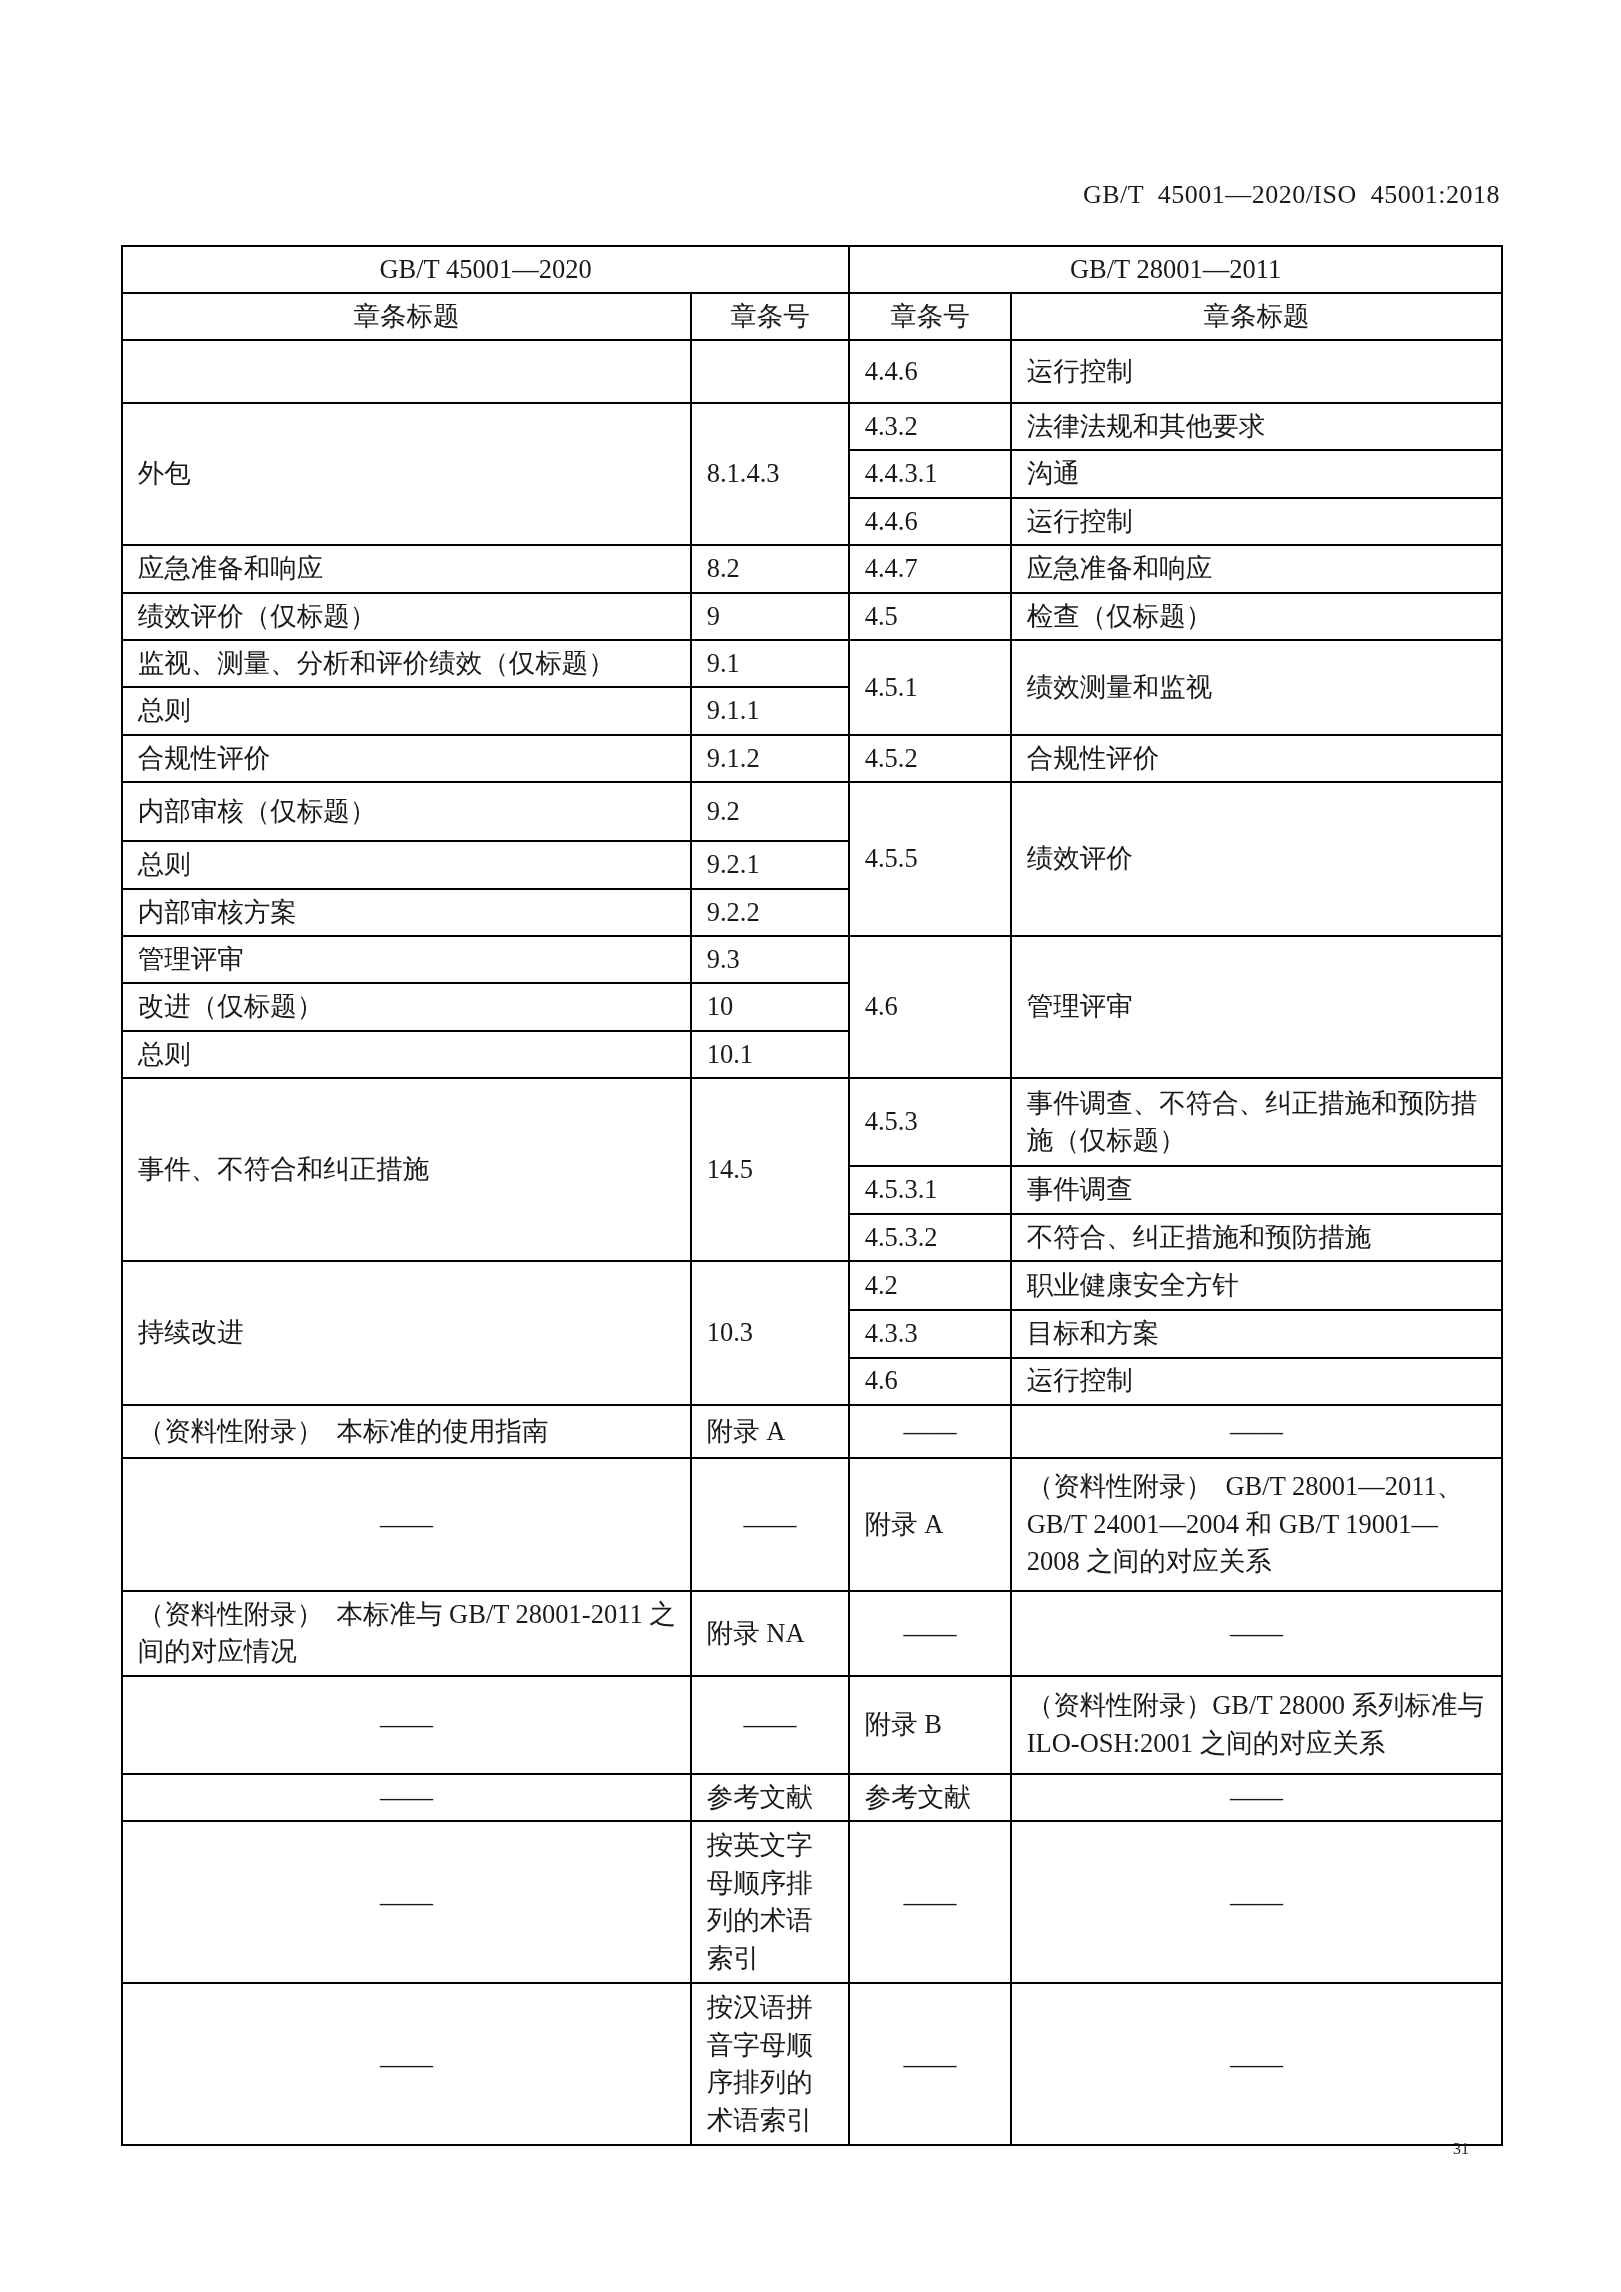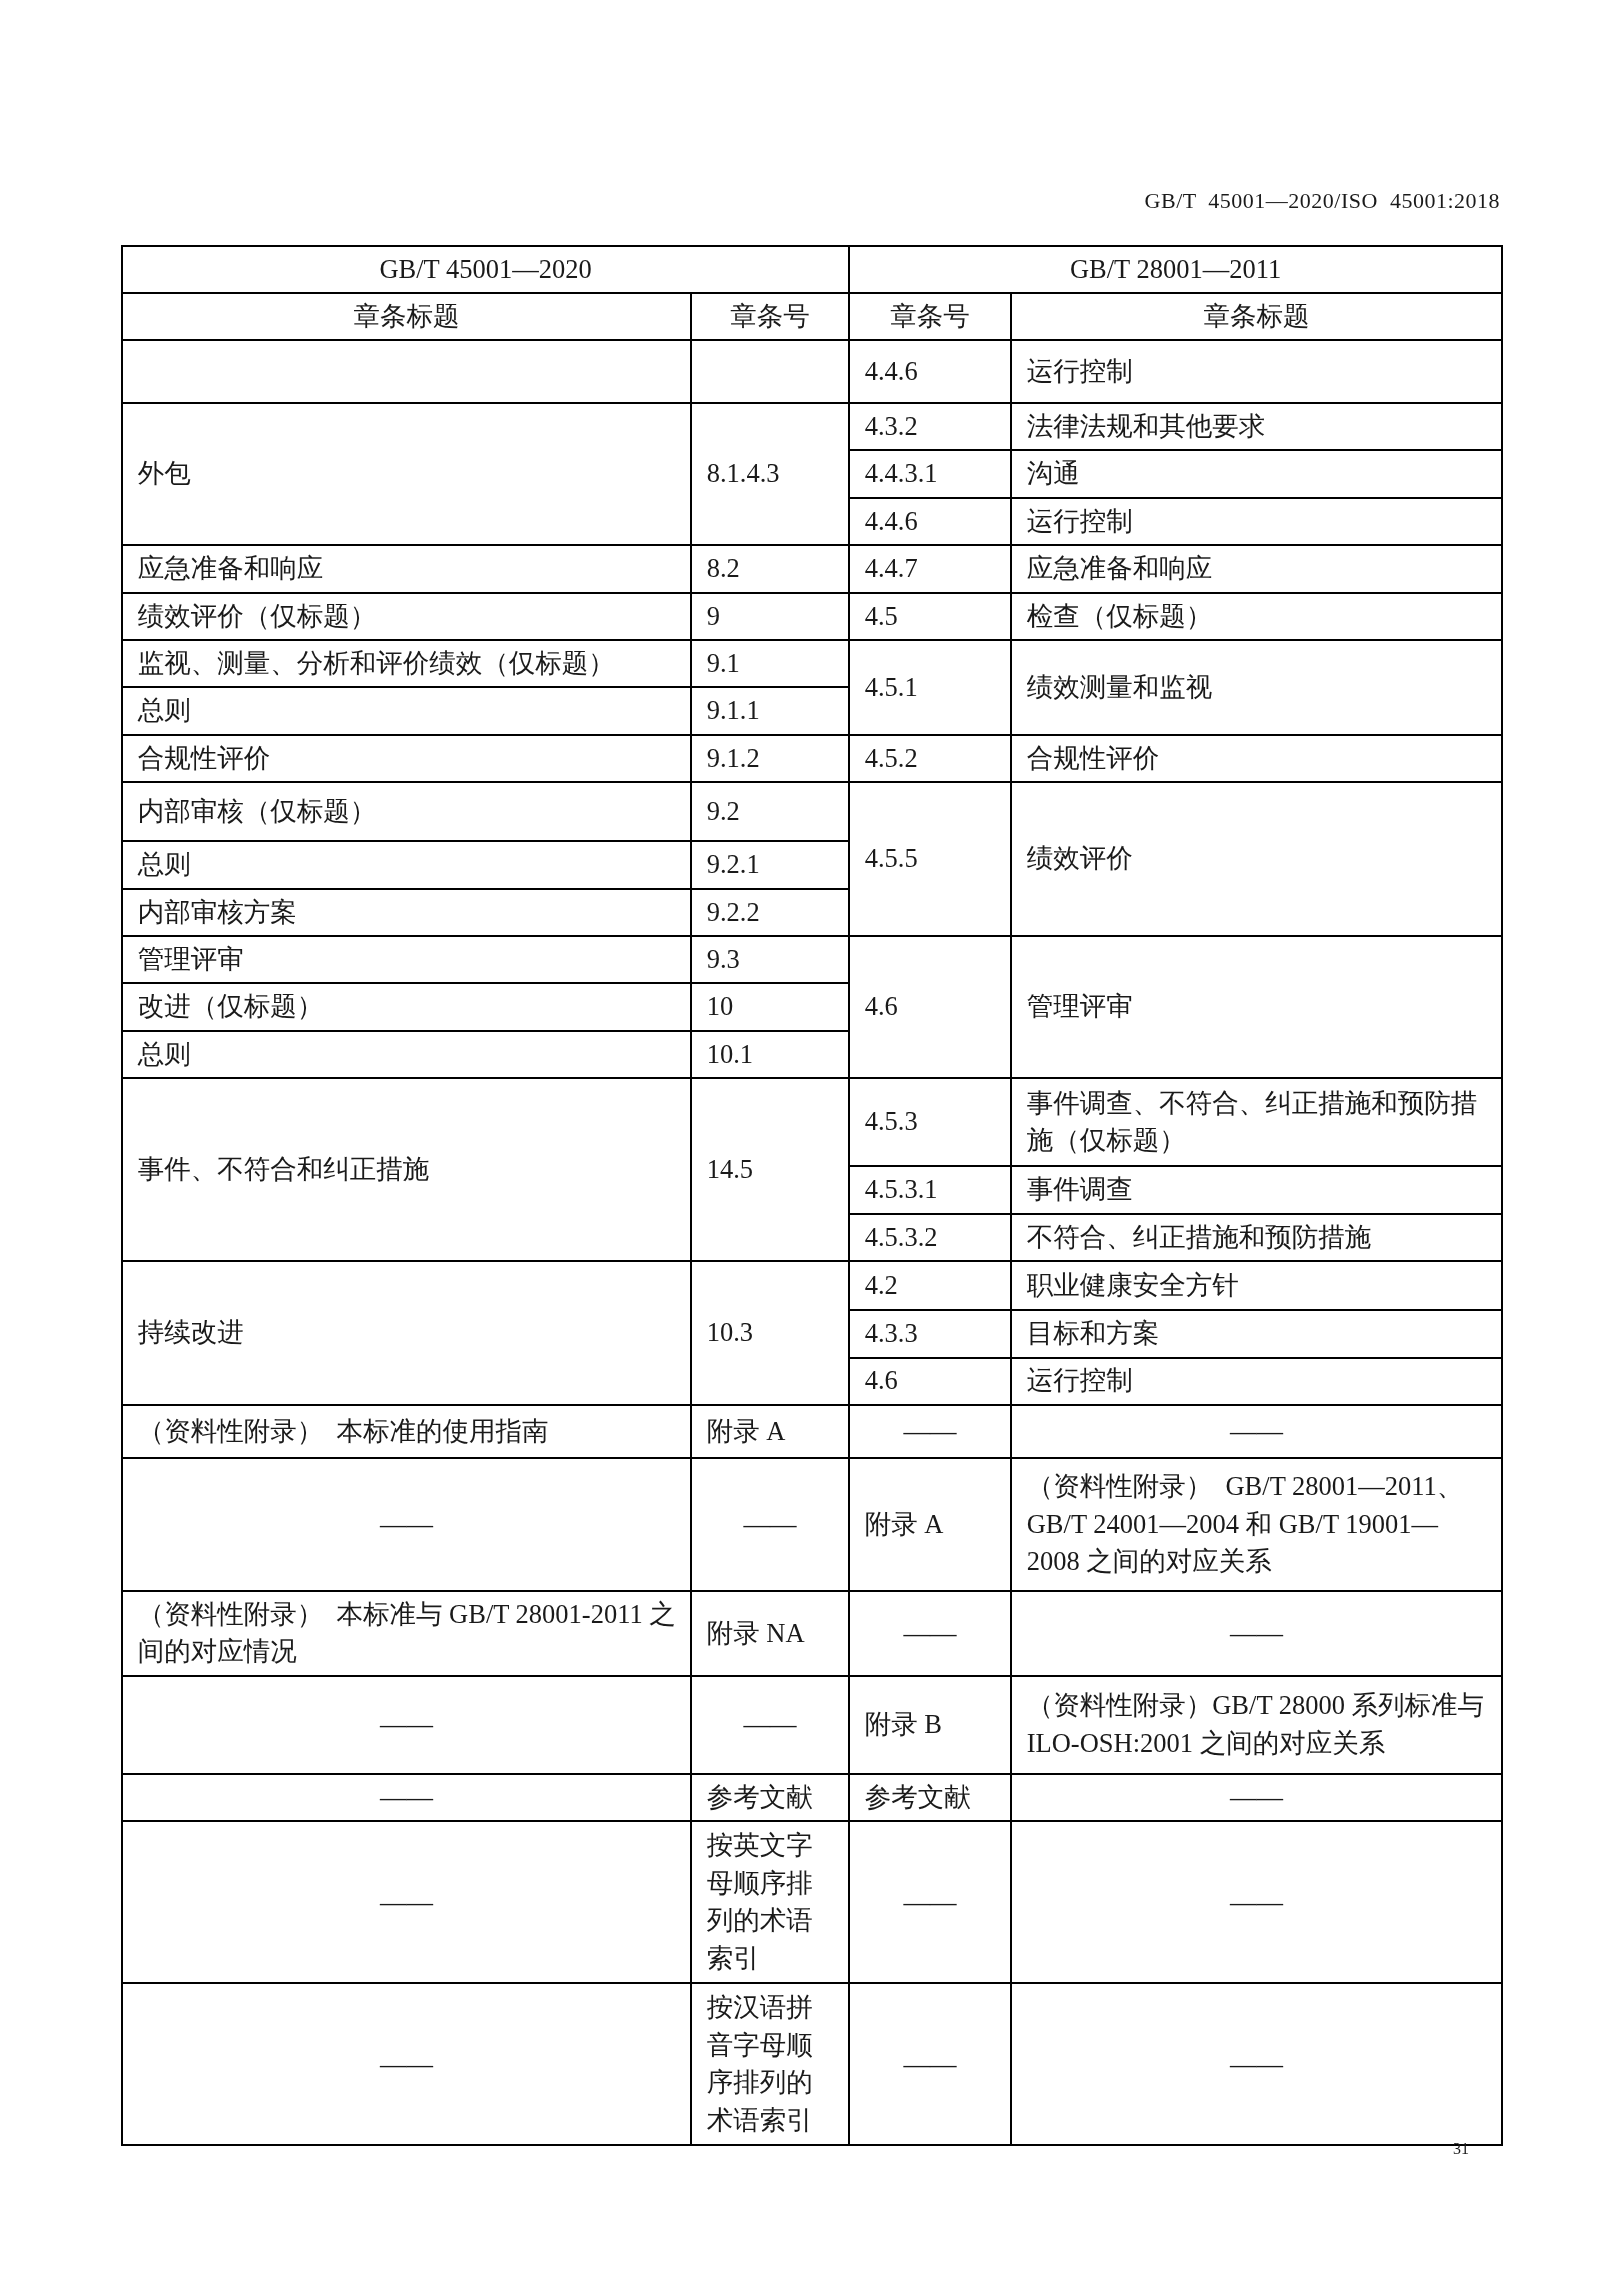--- a/index.html
+++ b/index.html
@@ -14,23 +14,23 @@
     font-family: "Liberation Serif", "DejaVu Serif", serif;
     color: #1a1a1a;
   }
   .page {
     position: absolute;
     inset: 0;
     background: #ffffff;
   }
   .doc-header {
     position: absolute;
-    top: 188px;
+    top: 180px;
     right: 121px;
-    font-size: 22px;
+    font-size: 26px;
     letter-spacing: 0.5px;
     white-space: pre;
     margin-left: 33px;
   }
   table.cmp {
     position: absolute;
     left: 121px;
     top: 245px;
     width: 1380px;
     border-collapse: collapse;

